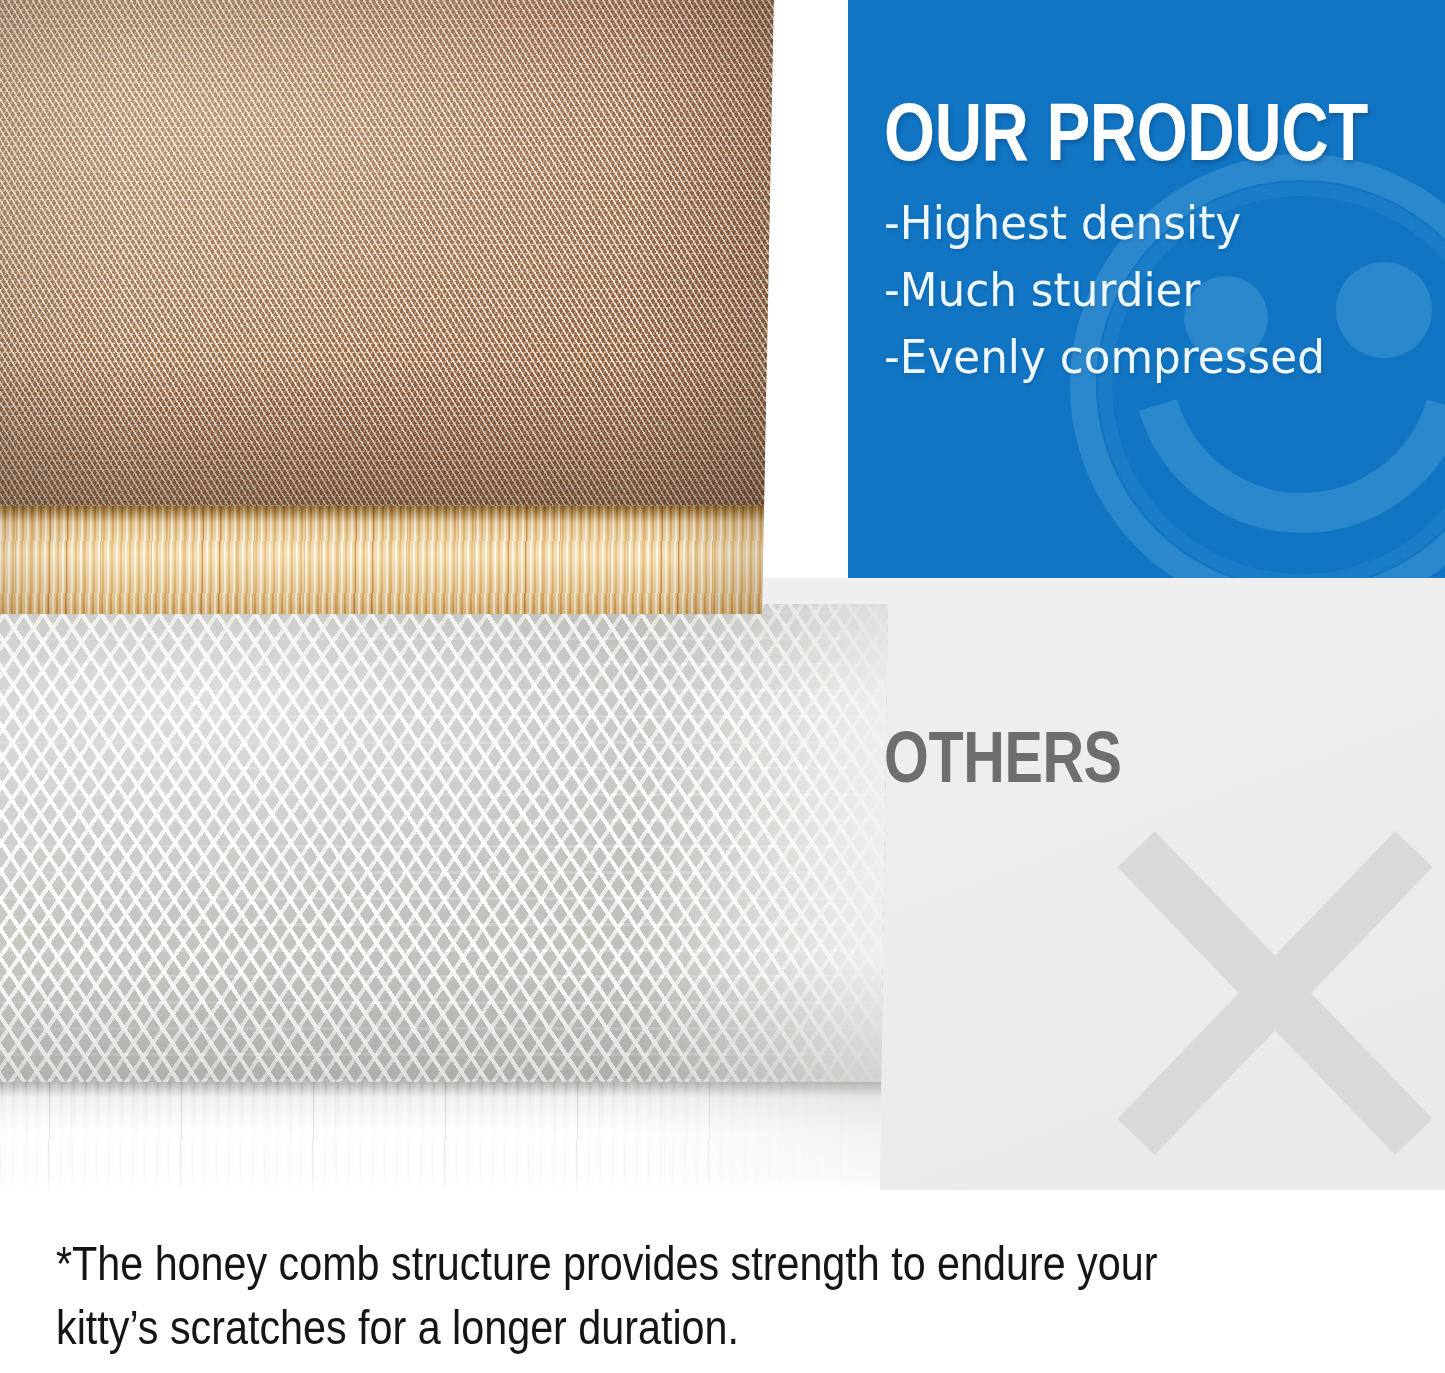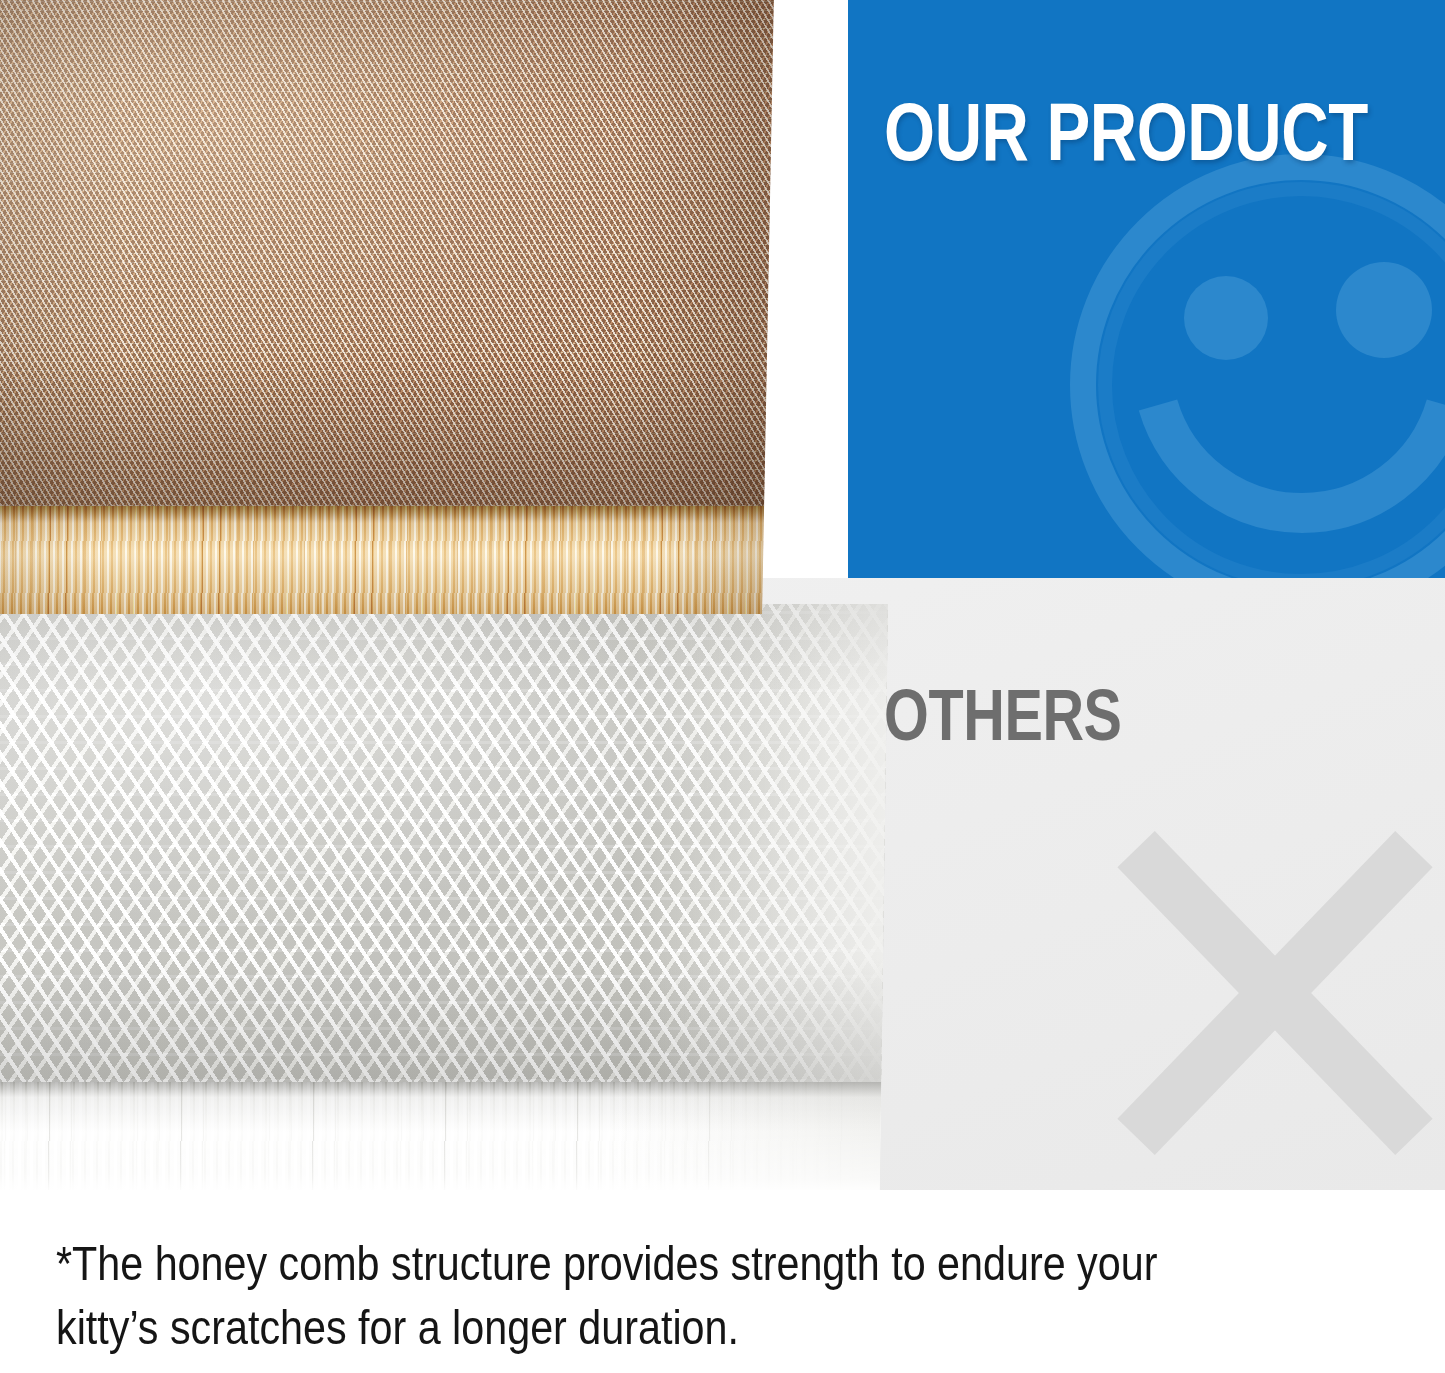--- a/index.html
+++ b/index.html
@@ -223,21 +223,21 @@
   .block-product {
     position: absolute;
     left: 884px;
     top: 96px;
     width: 552px;
     z-index: 6;
   }
   .block-others {
     position: absolute;
     left: 884px;
-    top: 684px;
+    top: 726px;
     width: 552px;
     z-index: 6;
   }
 
   .heading {
     font-family: "Liberation Sans Narrow", "Liberation Sans", sans-serif;
     font-weight: bold;
     font-size: 78px;
     line-height: 0.88;
     letter-spacing: -0.5px;
@@ -327,20 +327,25 @@
 
   <div class="slab-tan">
     <div class="face"></div>
     <div class="face-shade"></div>
     <div class="edge"></div>
     <div class="edge-shade"></div>
   </div>
 
   <div class="block-product">
     <h1 class="heading product">OUR PRODUCT</h1>
+    <ul class="bullets">
+      <li>-Highest density</li>
+      <li>-Much sturdier</li>
+      <li>-Evenly compressed</li>
+    </ul>
   </div>
 
   <div class="block-others">
     <h2 class="heading others">OTHERS</h2>
   </div>
 
   <div class="panel-caption"></div>
   <div class="caption">*The honey comb structure provides strength to endure your kitty’s scratches for a longer duration.</div>
 
 </div>

